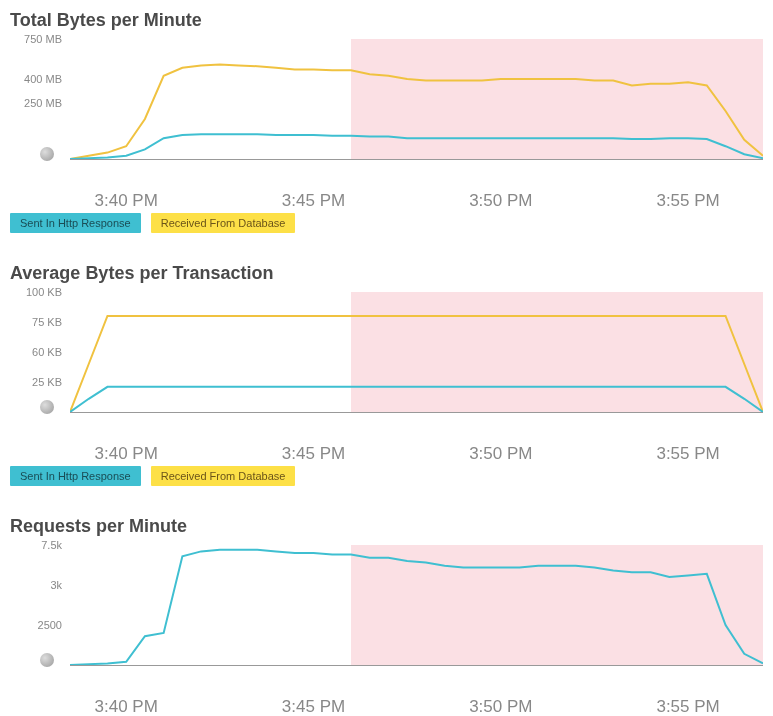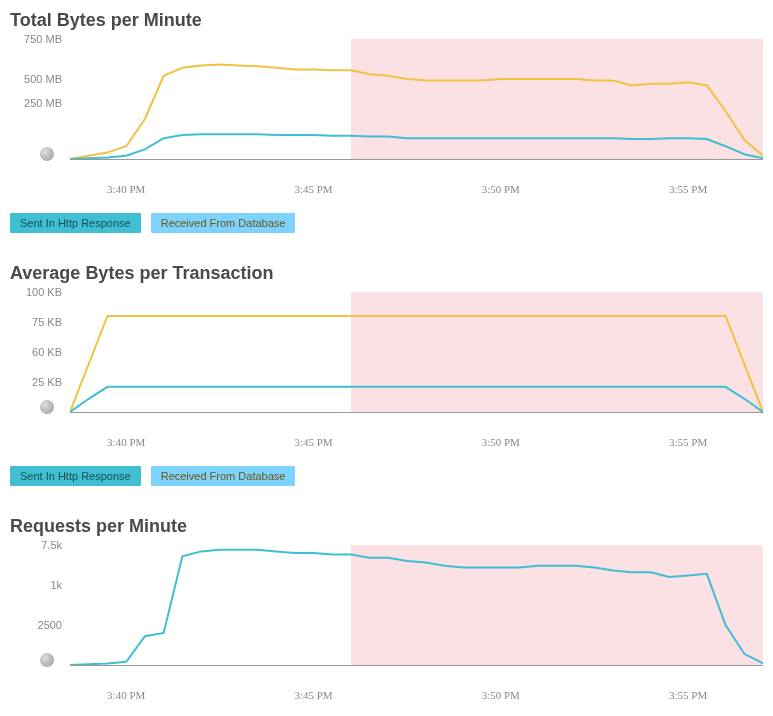--- a/index.html
+++ b/index.html
@@ -62,66 +62,65 @@
       height: 100%;
       z-index: 1;
     }
     .x-axis {
       position: relative;
       height: 20px;
       margin-left: 60px;
     }
     .x-tick {
       position: absolute;
-      top: 4px;
-      font-size: 11px;
+      top: 12px;
+      font-size: 17px;
       color: #888;
       transform: translateX(-50%);
       white-space: nowrap;
-      font-family: Liberation Serif, serif;
     }
     .legend {
       margin-top: 14px;
       display: flex;
       gap: 10px;
     }
     .legend-item {
       font-size: 11px;
       padding: 4px 10px;
       color: #333;
       border-radius: 1px;
       white-space: nowrap;
     }
     .legend-blue {
       background: #3fbfd1;
       color: #1a4d55;
     }
     .legend-yellow {
-      background: #7dd3fc;
+      background: #fde047;
       color: #6b5419;
     }
     .bullet {
       position: absolute;
       width: 14px;
       height: 14px;
       background: radial-gradient(circle at 35% 35%, #ddd, #999);
       border-radius: 50%;
       z-index: 2;
     }
   </style>
 </head>
 <body>
 
 <div id="charts-root">
     <div class="chart-section">
       <h3 class="chart-title">Total Bytes per Minute</h3>
       <div class="chart-container">
         <div class="y-axis">
           <div class="y-tick" style="top: 0px;">750 MB</div>
-          <div class="y-tick" style="top: 40px;">500 MB</div>
+          <div class="y-tick" style="top: 40px;">400 MB</div>
           <div class="y-tick" style="top: 64px;">250 MB</div>
         </div>
         <div class="plot-area-wrapper">
           <div class="plot-area">
             <div class="shade" style="left: 40.5405%; right: 0px;"></div>
             <div class="bullet" style="left: -30px; bottom: -2px;"></div>
             <svg class="lines" viewBox="0 0 100 100" preserveAspectRatio="none">
               <path d="M0.000 100.000 L2.703 97.333 L5.405 94.667 L8.108 89.333 L10.811 66.667 L13.514 30.667 L16.216 24.000 L18.919 22.000 L21.622 21.333 L24.324 22.000 L27.027 22.667 L29.730 24.000 L32.432 25.333 L35.135 25.333 L37.838 26.000 L40.541 26.000 L43.243 29.333 L45.946 30.667 L48.649 33.333 L51.351 34.667 L54.054 34.667 L56.757 34.667 L59.459 34.667 L62.162 33.333 L64.865 33.333 L67.568 33.333 L70.270 33.333 L72.973 33.333 L75.676 34.667 L78.378 34.667 L81.081 38.667 L83.784 37.333 L86.486 37.333 L89.189 36.000 L91.892 38.667 L94.595 60.000 L97.297 84.000 L100.000 97.333" fill="none" stroke="#f0c240" stroke-width="2" vector-effect="non-scaling-stroke"></path>
               <path d="M0.000 100.000 L2.703 99.333 L5.405 98.667 L8.108 97.333 L10.811 92.000 L13.514 82.667 L16.216 80.000 L18.919 79.333 L21.622 79.333 L24.324 79.333 L27.027 79.333 L29.730 80.000 L32.432 80.000 L35.135 80.000 L37.838 80.667 L40.541 80.667 L43.243 81.333 L45.946 81.333 L48.649 82.667 L51.351 82.667 L54.054 82.667 L56.757 82.667 L59.459 82.667 L62.162 82.667 L64.865 82.667 L67.568 82.667 L70.270 82.667 L72.973 82.667 L75.676 82.667 L78.378 82.667 L81.081 83.333 L83.784 83.333 L86.486 82.667 L89.189 82.667 L91.892 83.333 L94.595 89.333 L97.297 96.000 L100.000 99.333" fill="none" stroke="#3fbfd1" stroke-width="2" vector-effect="non-scaling-stroke"></path>
             </svg>
@@ -168,21 +167,21 @@
       <div class="legend">
         <div class="legend-item legend-blue">Sent In Http Response</div>
         <div class="legend-item legend-yellow">Received From Database</div>
       </div>
     </div>
     <div class="chart-section">
       <h3 class="chart-title">Requests per Minute</h3>
       <div class="chart-container">
         <div class="y-axis">
           <div class="y-tick" style="top: 0px;">7.5k</div>
-          <div class="y-tick" style="top: 40px;">1k</div>
+          <div class="y-tick" style="top: 40px;">3k</div>
           <div class="y-tick" style="top: 80px;">2500</div>
         </div>
         <div class="plot-area-wrapper">
           <div class="plot-area">
             <div class="shade" style="left: 40.5405%; right: 0px;"></div>
             <div class="bullet" style="left: -30px; bottom: -2px;"></div>
             <svg class="lines" viewBox="0 0 100 100" preserveAspectRatio="none">
               <path d="M0.000 100.000 L2.703 99.333 L5.405 98.667 L8.108 97.333 L10.811 76.000 L13.514 73.333 L16.216 9.333 L18.919 5.333 L21.622 4.000 L24.324 4.000 L27.027 4.000 L29.730 5.333 L32.432 6.667 L35.135 6.667 L37.838 8.000 L40.541 8.000 L43.243 10.667 L45.946 10.667 L48.649 13.333 L51.351 14.667 L54.054 17.333 L56.757 18.667 L59.459 18.667 L62.162 18.667 L64.865 18.667 L67.568 17.333 L70.270 17.333 L72.973 17.333 L75.676 18.667 L78.378 21.333 L81.081 22.667 L83.784 22.667 L86.486 26.667 L89.189 25.333 L91.892 24.000 L94.595 66.667 L97.297 90.667 L100.000 98.667" fill="none" stroke="#3fbfd1" stroke-width="2" vector-effect="non-scaling-stroke"></path>
             </svg>
           </div>

